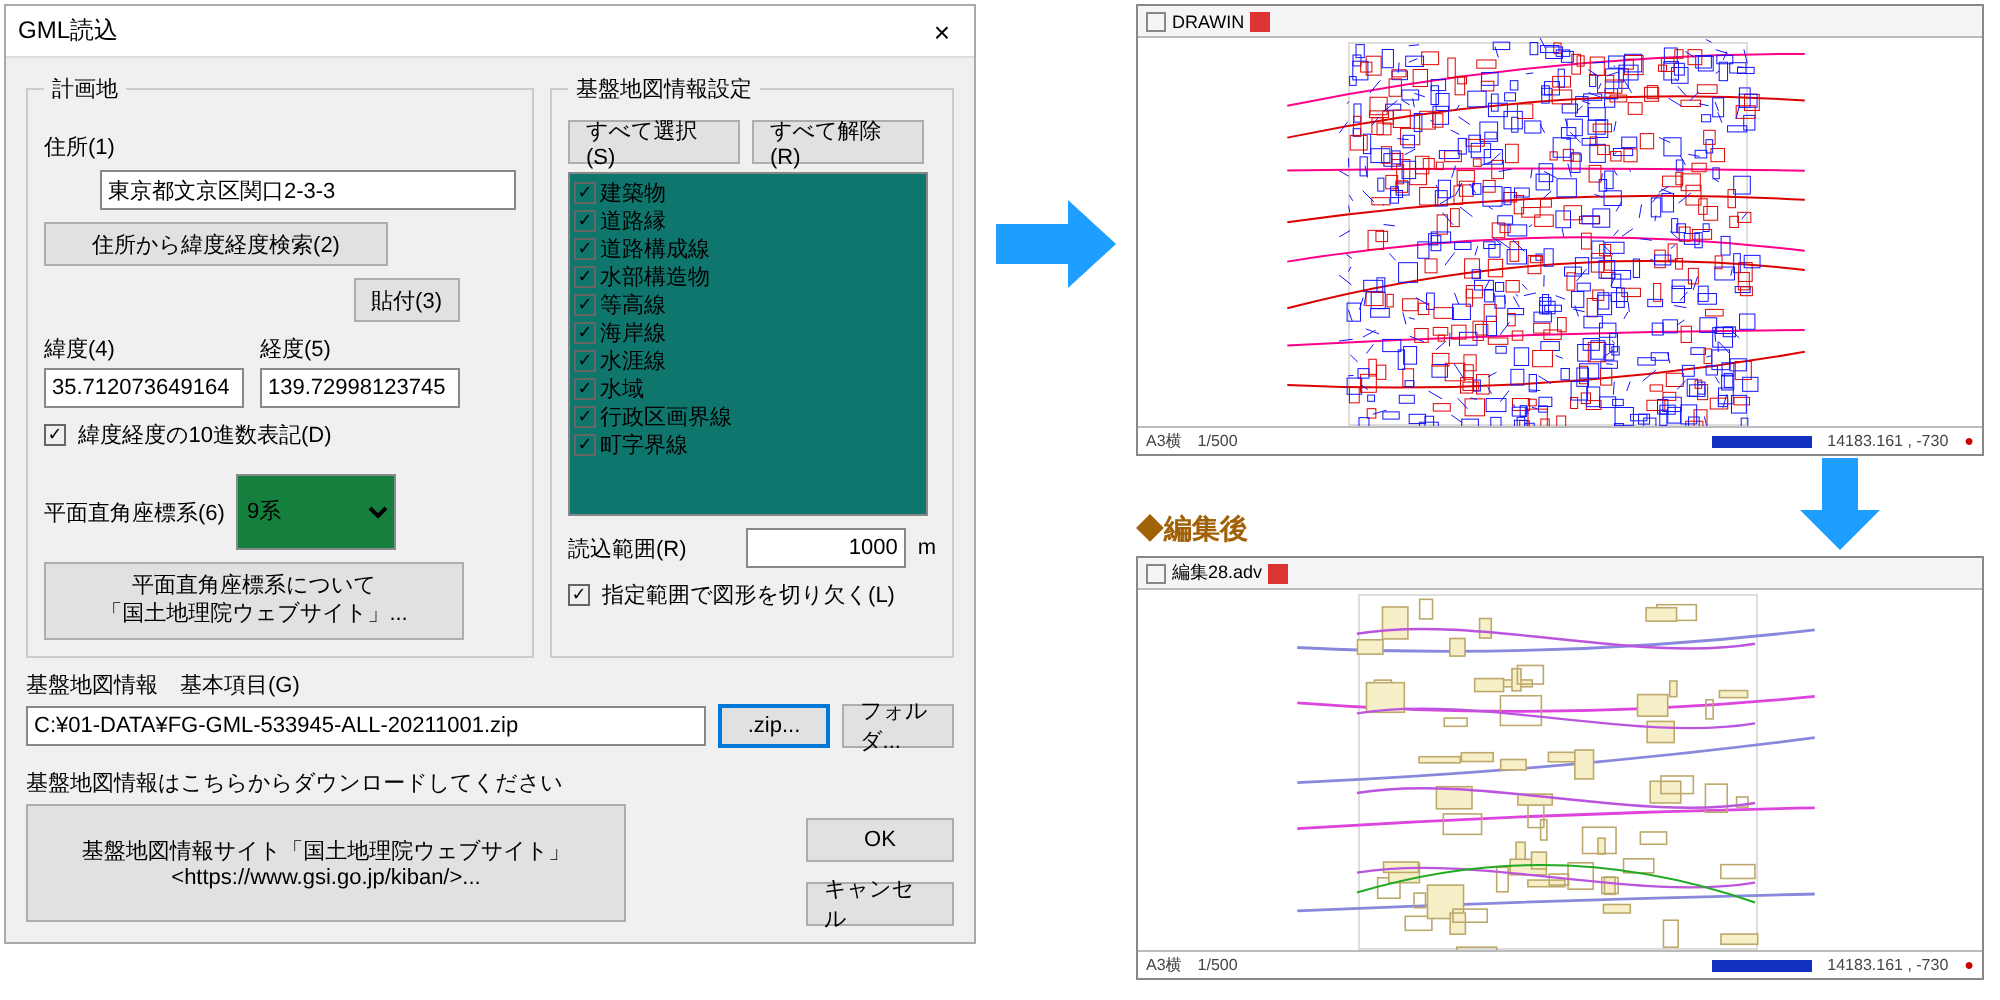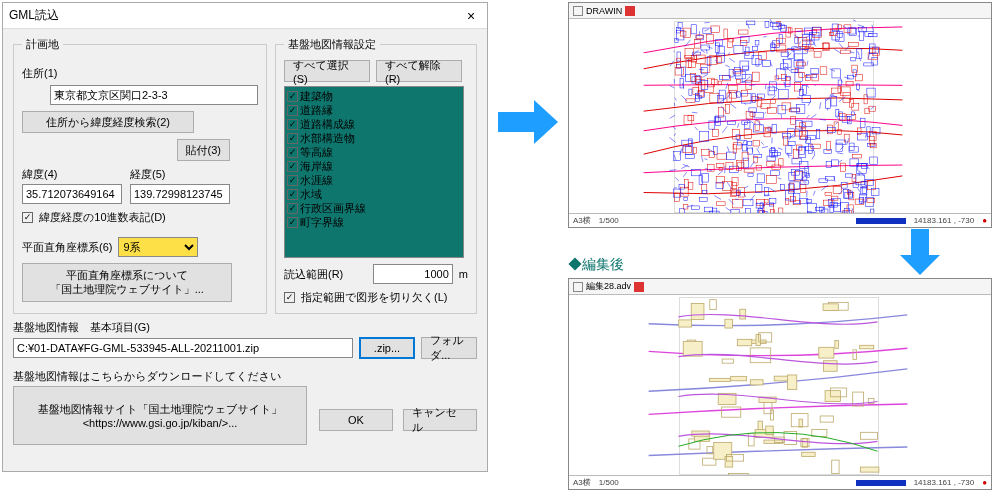--- a/index.html
+++ b/index.html
@@ -15,21 +15,21 @@
   fieldset { border: 1px solid #ccc; margin: 0; padding: 8px 8px 8px 8px; }
   fieldset > legend { font-size: 11px; padding: 0 4px; }
 
   .top-row { display: flex; gap: 8px; }
   .left-col { width: 230px; }
   .right-col { flex: 1; }
 
   label.small { font-size: 11px; display: inline-block; margin-bottom: 2px; }
 
   input[type=text] { border: 1px solid #888; background: #fff; font-size: 11px; padding: 2px 3px; height: 20px; }
-  select { border: 1px solid #888; background: #fde047; font-size: 11px; height: 20px; }
+  select { border: 1px solid #888; background: #15803d; font-size: 11px; height: 38px; }
 
   .btn { display: inline-flex; align-items: center; justify-content: center; background: #e1e1e1; border: 1px solid #adadad; font-size: 11px; height: 22px; padding: 0 8px; cursor: default; }
   .btn-wide { width: 172px; text-align: center; }
   .btn-wide2 { width: 210px; text-align: center; line-height: 1.3; padding: 4px 0; height: auto; }
   .btn-primary { border: 2px solid #0078d7; }
 
   .row { display: flex; align-items: center; gap: 6px; }
 
   
   .listbox { border: 1px solid #888; background: #0f766e; height: 172px; overflow-y: scroll; padding: 2px 2px; margin-top: 4px; margin-bottom: 6px; width: 180px; }
@@ -43,21 +43,21 @@
 
   .coords { display: flex; gap: 8px; }
   .coords input { width: 100px; }
 
   .range-row { display: flex; align-items: center; gap: 6px; }
   .range-row input { width: 80px; text-align: right; }
 
   .file-row { display: flex; gap: 6px; align-items: center; }
   .file-row input { flex: 1; }
 
-  .footer-btns { display: flex; gap: 10px; justify-content: flex-end; margin-top: 8px; }
+  .footer-btns { display: flex; gap: 10px; justify-content: flex-end; margin-top: 8px; flex-direction: column; }
   .footer-btns .btn { width: 74px; }
 
   
   .arrow-right { position: absolute; left: 498px; top: 100px; width: 60px; height: 44px; }
   .arrow-right .shaft { position: absolute; left: 0; top: 12px; width: 36px; height: 20px; background: #1e9fff; }
   .arrow-right .head { position: absolute; left: 36px; top: 0; width: 0; height: 0; border-top: 22px solid transparent; border-bottom: 22px solid transparent; border-left: 24px solid #1e9fff; }
 
   .arrow-down { position: absolute; left: 900px; top: 229px; width: 40px; height: 46px; }
   .arrow-down .shaft { position: absolute; left: 11px; top: 0; width: 18px; height: 26px; background: #1e9fff; }
   .arrow-down .head { position: absolute; left: 0; top: 26px; width: 0; height: 0; border-left: 20px solid transparent; border-right: 20px solid transparent; border-top: 20px solid #1e9fff; }
@@ -68,21 +68,21 @@
   .map-win-2 { left: 568px; top: 278px; width: 424px; height: 212px; }
   .mw-titlebar { height: 16px; border-bottom: 1px solid #bbb; display: flex; align-items: center; font-size: 9px; padding: 0 4px; gap: 3px; background: #f5f5f5; }
   .mw-titlebar .ti { width: 10px; height: 10px; border: 1px solid #888; display:inline-block; }
   .mw-titlebar .tx { width: 10px; height: 10px; background:#d33; display:inline-block; }
   .mw-canvas { position: relative; width: 100%; height: calc(100% - 30px); background: #fff; overflow: hidden; }
   .mw-status { height: 14px; border-top: 1px solid #bbb; font-size: 8px; display: flex; align-items: center; padding: 0 4px; gap: 8px; color:#444; }
   .mw-status .sp { flex:1; }
   .mw-status .meter { width: 50px; height: 6px; background: #1030c0; }
   .mw-status .red { color:#c00; }
 
-  .after-label { position: absolute; left: 568px; top: 256px; font-size: 14px; font-weight: normal; color: #0f766e; }
+  .after-label { position: absolute; left: 568px; top: 256px; font-size: 14px; font-weight: bold; color: #a16207; }
 
   svg.cad { position: absolute; inset: 0; }
 
   .map-square { position: absolute; border: 1px solid #ddd; }
 </style>
 </head>
 <body>
 
 <div class="dialog">
   <div class="titlebar">

